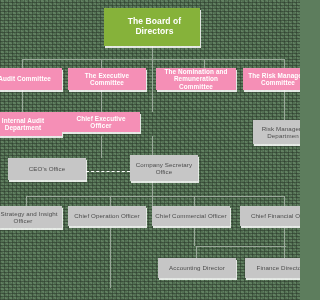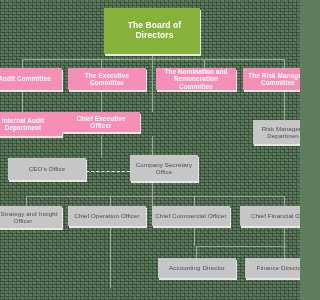--- a/index.html
+++ b/index.html
@@ -115,21 +115,21 @@
   <div class="link link-v" style="left:284px; top:196px; height:10px;"></div>
 
   <div class="link link-v" style="left:284px; top:228px; height:18px;"></div>
   <div class="link link-h" style="left:196px; top:246px; width:90px;"></div>
   <div class="link link-v" style="left:196px; top:246px; height:12px;"></div>
   <div class="link link-v" style="left:284px; top:246px; height:12px;"></div>
 
   <div class="link link-v" style="left:110px; top:228px; height:60px;"></div>
   <div class="link link-v" style="left:194px; top:228px; height:18px;"></div>
 
-  <div class="node node-green" style="left:104px; top:8px; width:96px; height:46px;padding-left:8px;">
+  <div class="node node-green" style="left:104px; top:8px; width:96px; height:38px;padding-left:8px;">
     <span>The Board of Directors</span>
   </div>
 
   <div class="node node-pink" style="left:-18px; top:68px; width:80px; height:22px;">
     <span>e Audit Committee</span>
   </div>
   <div class="node node-pink" style="left:68px; top:68px; width:78px; height:22px;">
     <span>The Executive Committee</span>
   </div>
   <div class="node node-pink" style="left:156px; top:68px; width:80px; height:22px;">

